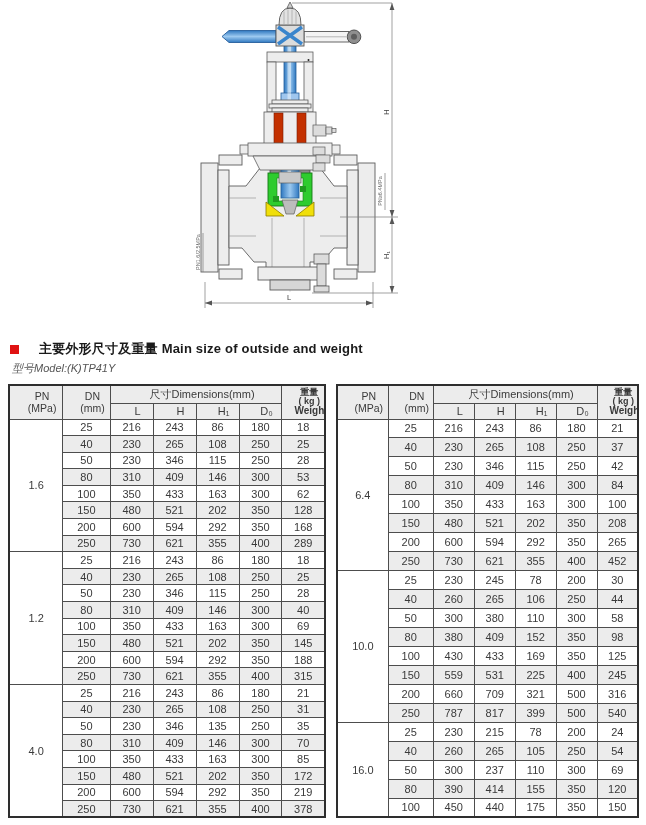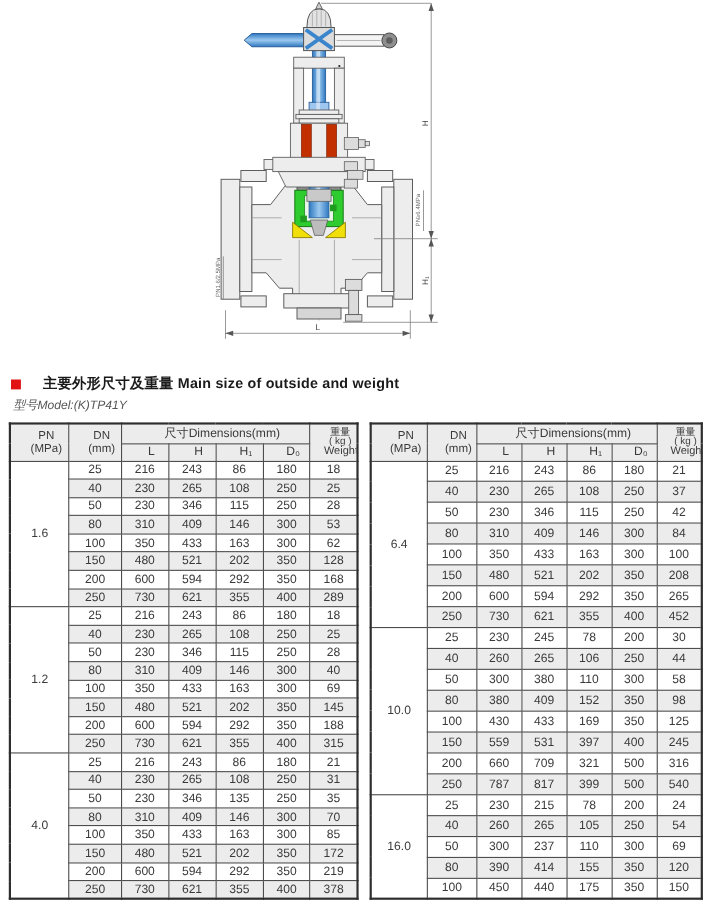--- a/index.html
+++ b/index.html
@@ -21,21 +21,21 @@
   .tbl-left  { width:318px; }
   .tbl-right { width:303px; }
   th, td {
     border:1px solid #4d4d4d; text-align:center; vertical-align:middle;
     font-size:11px; color:#3a3a3a; padding:0; overflow:hidden; white-space:nowrap;
   }
   table { border:2px solid #2e2e2e; }
   thead th { background:#ececec; font-weight:normal; line-height:1.15;padding-left:12px; }
   .hdr-two { font-size:10.5px; }
   .hdr-dims { font-size:11px; }
-  .hdr-weight { font-size:9px; line-height:1.05; }
+  .hdr-weight { font-size:9px; line-height:1.05;font-weight:bold; }
   .hdr-weight .w-en { font-size:10px; }
   .tbl-left  thead tr.r1 th { height:18px; }
   .tbl-left  thead tr.r2 th { height:16px; }
   .tbl-right thead tr.r1 th { height:18px; }
   .tbl-right thead tr.r2 th { height:16px; }
   .tbl-left  tbody td { height:16.6px; }
   .tbl-right tbody td { height:18.8px; }
   tbody tr.stripe td { background:#ececec; }
   tbody td.pn { background:#ffffff; font-size:11px; }
 </style>
@@ -583,21 +583,21 @@
           <td>430</td>
           <td>433</td>
           <td>169</td>
           <td>350</td>
           <td>125</td>
         </tr>
         <tr class="stripe">
           <td>150</td>
           <td>559</td>
           <td>531</td>
-          <td>397</td>
+          <td>225</td>
           <td>400</td>
           <td>245</td>
         </tr>
         <tr>
           <td>200</td>
           <td>660</td>
           <td>709</td>
           <td>321</td>
           <td>500</td>
           <td>316</td>

